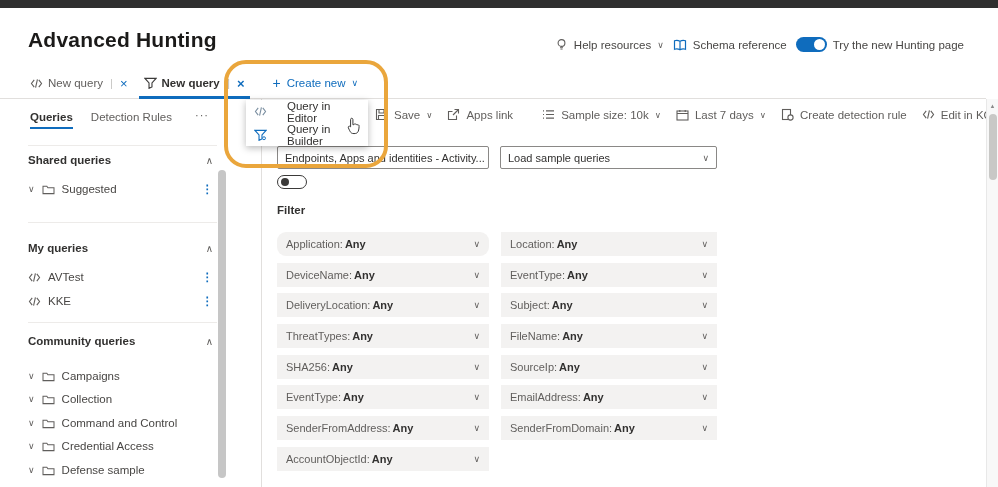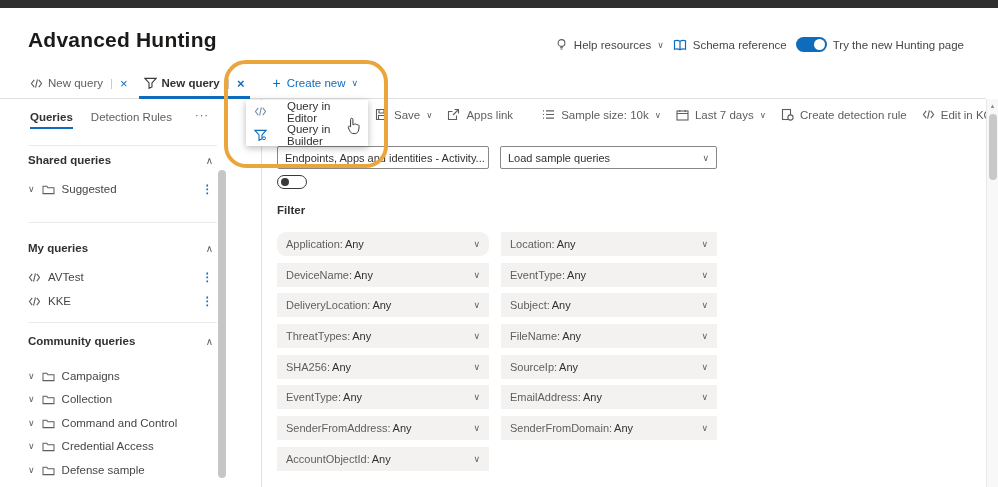--- a/index.html
+++ b/index.html
@@ -55,21 +55,21 @@
   .sel1 { left:14px; top:47px; width:212px; }
   .sel2 { left:237px; top:47px; width:217px; }
 
   .toggle-row { position:absolute; left:14px; top:76px; display:flex; align-items:center; gap:10px; font-size:11.5px; color:#323130; }
   .tgl-off { width:30px; height:14px; border:1px solid #3b3a39; border-radius:8px; position:relative; background:#fff; cursor:pointer; }
   .tgl-off .knob { position:absolute; left:3px; top:2px; width:8px; height:8px; border-radius:50%; background:#3b3a39; }
 
   .filter-title { position:absolute; left:14px; top:105px; font-size:11.5px; font-weight:700; color:#323130; }
   .frow { position:absolute; height:24px; background:#f3f2f1; display:flex; align-items:center; padding:0 9px; font-size:11px; color:#605e5c; cursor:pointer; }
   .frow .fname::after { content:": "; }
-  .frow b { color:#323130; font-weight:400; margin-left:2px; }
+  .frow b { color:#323130; font-weight:700; margin-left:2px; }
   .frow .chev { margin-left:auto; font-size:9px; color:#605e5c; }
   .fcol-l { left:14px; width:212px; }
   .fcol-r { left:238px; width:216px; }
 
   
   .vscroll { position:absolute; left:986px; top:99px; width:12px; height:388px; background:#f8f8f8; border-left:1px solid #e8e8e8; }
   .vscroll .arr { display:block; text-align:center; font-size:6px; color:#8a8a8a; padding-top:4px; }
   .vscroll .thumb { position:absolute; left:2px; top:15px; width:8px; height:66px; background:#c8c8c6; border-radius:4px; }
 
   

